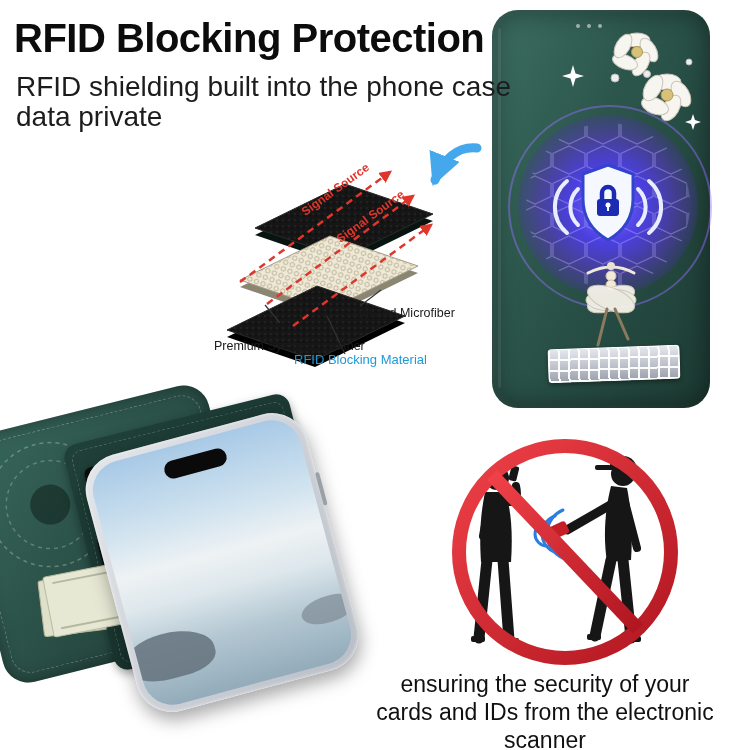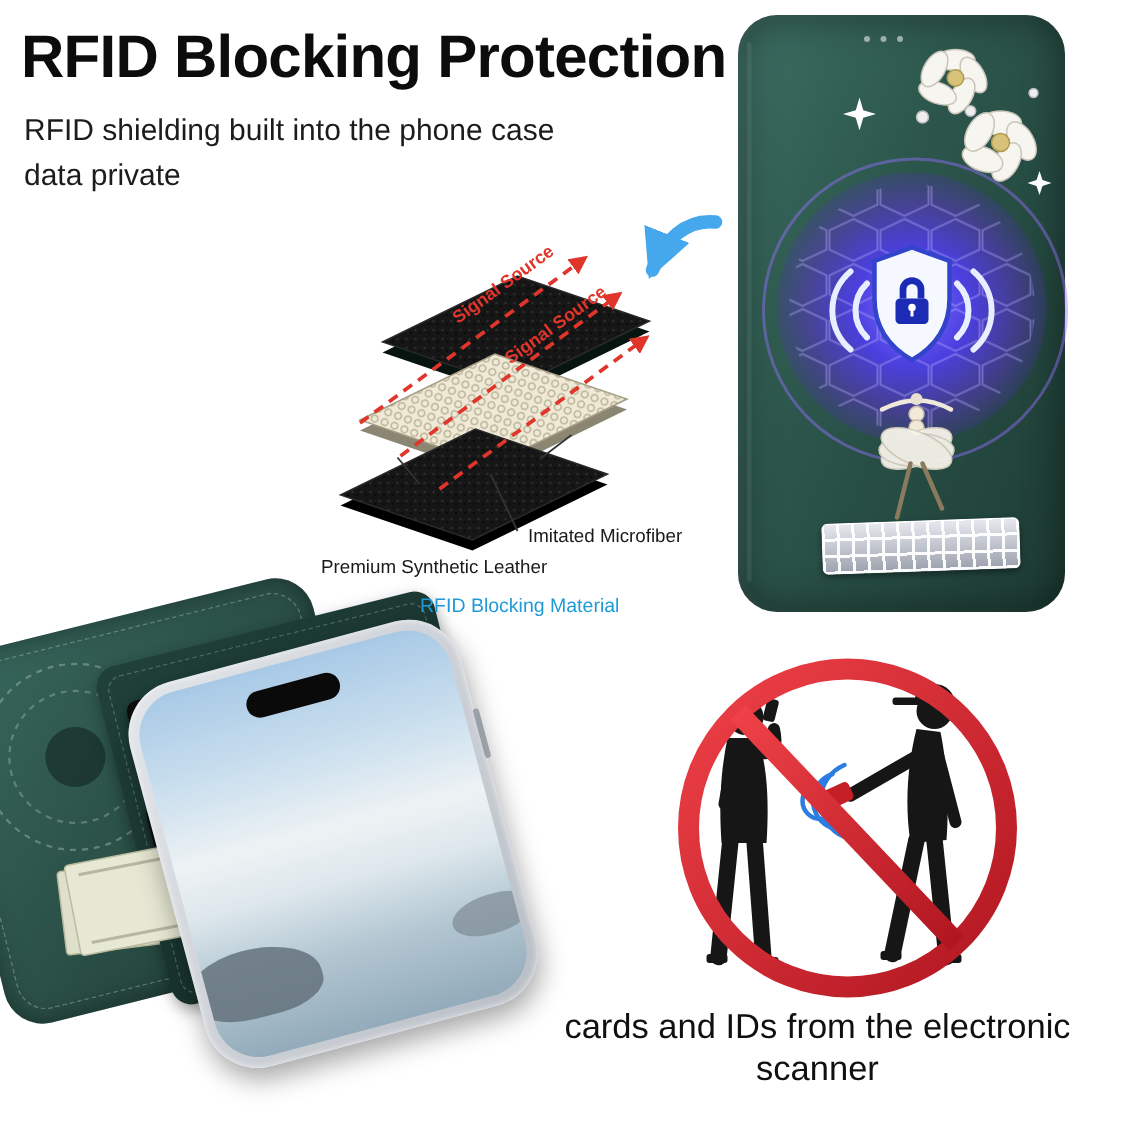--- a/index.html
+++ b/index.html
@@ -2,29 +2,29 @@
 <html><head>
 <meta charset="utf-8">
 <style>
   html,body{margin:0;padding:0;background:#fff;}
   .stage{position:relative;width:713px;height:750px;background:#ffffff;overflow:hidden;
          font-family:"Liberation Sans",sans-serif;color:#111;}
 
   
   .title{position:absolute;left:14px;top:16px;font-size:40px;font-weight:700;
          letter-spacing:-0.5px;color:#0c0c0c;z-index:10;}
-  .subtitle{position:absolute;left:16px;top:72px;font-size:20px;line-height:30px;
+  .subtitle{position:absolute;left:16px;top:72px;font-size:28px;line-height:30px;
             color:#1c1c1c;z-index:10;}
 
   
   .diagram{position:absolute;left:185px;top:140px;width:300px;height:235px;z-index:5;}
-  .lbl{position:absolute;font-size:12.5px;color:#1a1a1a;z-index:6;white-space:nowrap;margin-top:44px;}
-  .lbl-psl{left:214px;top:327px;}
+  .lbl{position:absolute;font-size:12.5px;color:#1a1a1a;z-index:6;white-space:nowrap;}
+  .lbl-psl{left:214px;top:339px;}
   .lbl-mic{left:352px;top:306px;}
-  .lbl-rfid{left:280px;top:352px;color:#1e9ad6;font-size:13px;}
+  .lbl-rfid{left:294px;top:352px;color:#1e9ad6;font-size:13px;}
   .sig{position:absolute;color:#e0352b;font-weight:700;font-size:12px;
        transform:rotate(-36deg);transform-origin:left center;z-index:6;white-space:nowrap;}
   .sig1{left:303px;top:206px;}
   .sig2{left:338px;top:233px;}
 
   
   .case{position:absolute;left:492px;top:10px;width:218px;height:398px;border-radius:26px;
         background:linear-gradient(115deg,#3c6e62 0%,#2c564c 40%,#1c3b33 100%);
         box-shadow:inset 0 0 28px rgba(0,0,0,.45), inset 3px 0 6px rgba(255,255,255,.08);z-index:4;}
   .case-spine{position:absolute;left:6px;top:18px;width:3px;height:360px;
@@ -318,16 +318,17 @@
       <path d="M148,98 a26,26 0 0 0 0,48"></path>
     </g>
 
     <g>
       <circle cx="150" cy="140" r="106" fill="none" stroke="url(#ringGrad)" stroke-width="14"></circle>
       <line x1="77" y1="63" x2="223" y2="217" stroke="url(#ringGrad)" stroke-width="14"></line>
     </g>
   </svg>
 
   <div class="caption">
+    <div>ensuring the security of your</div>
     <div>cards and IDs from the electronic scanner</div>
   </div>
 
 </div>
 
 </body></html>

